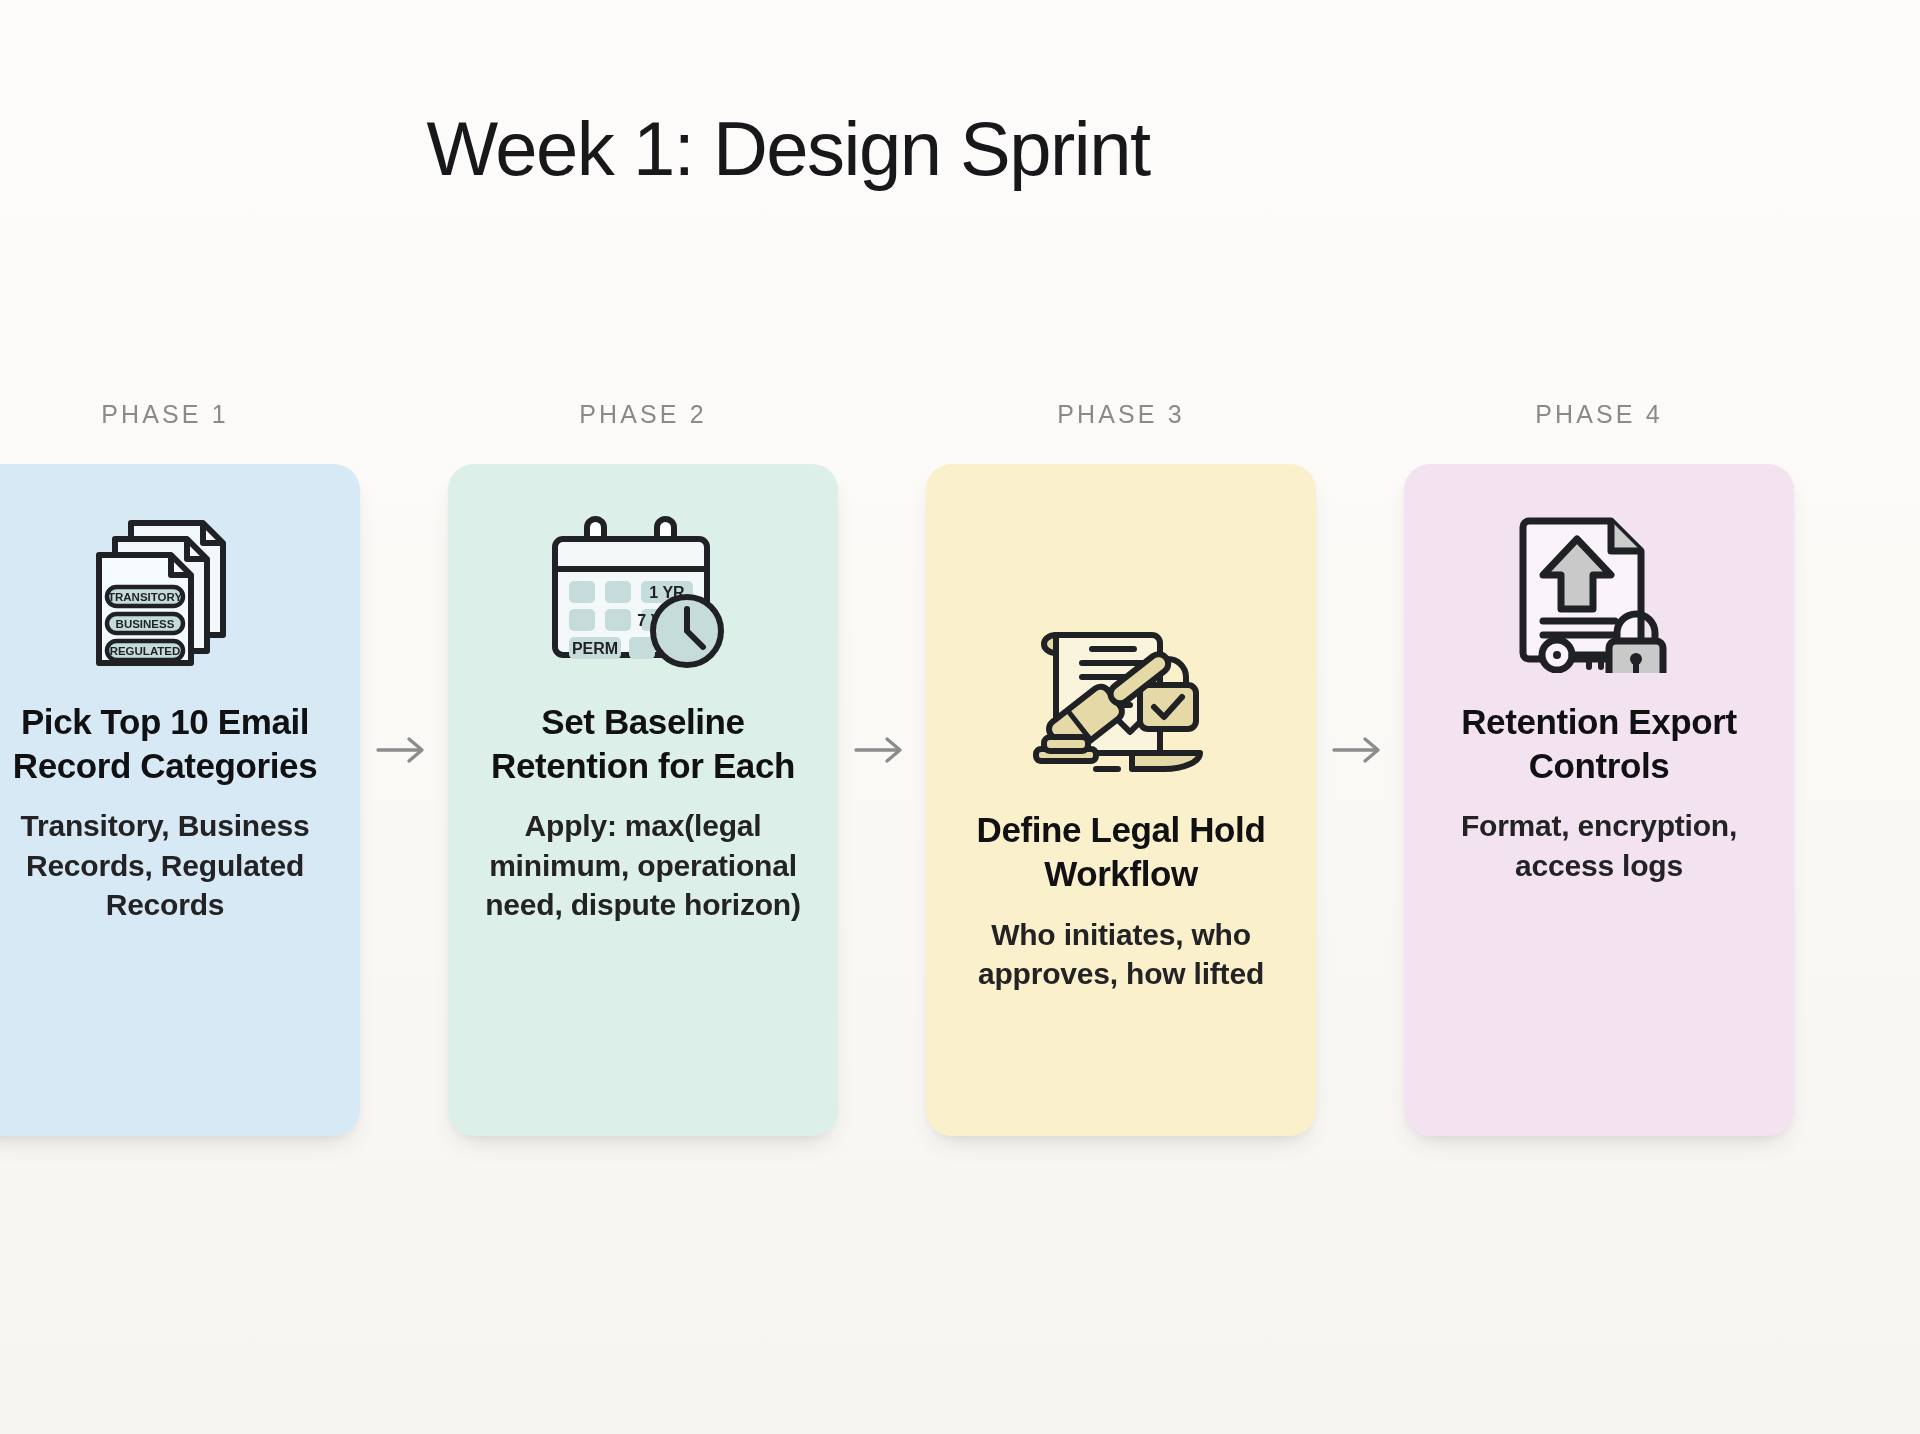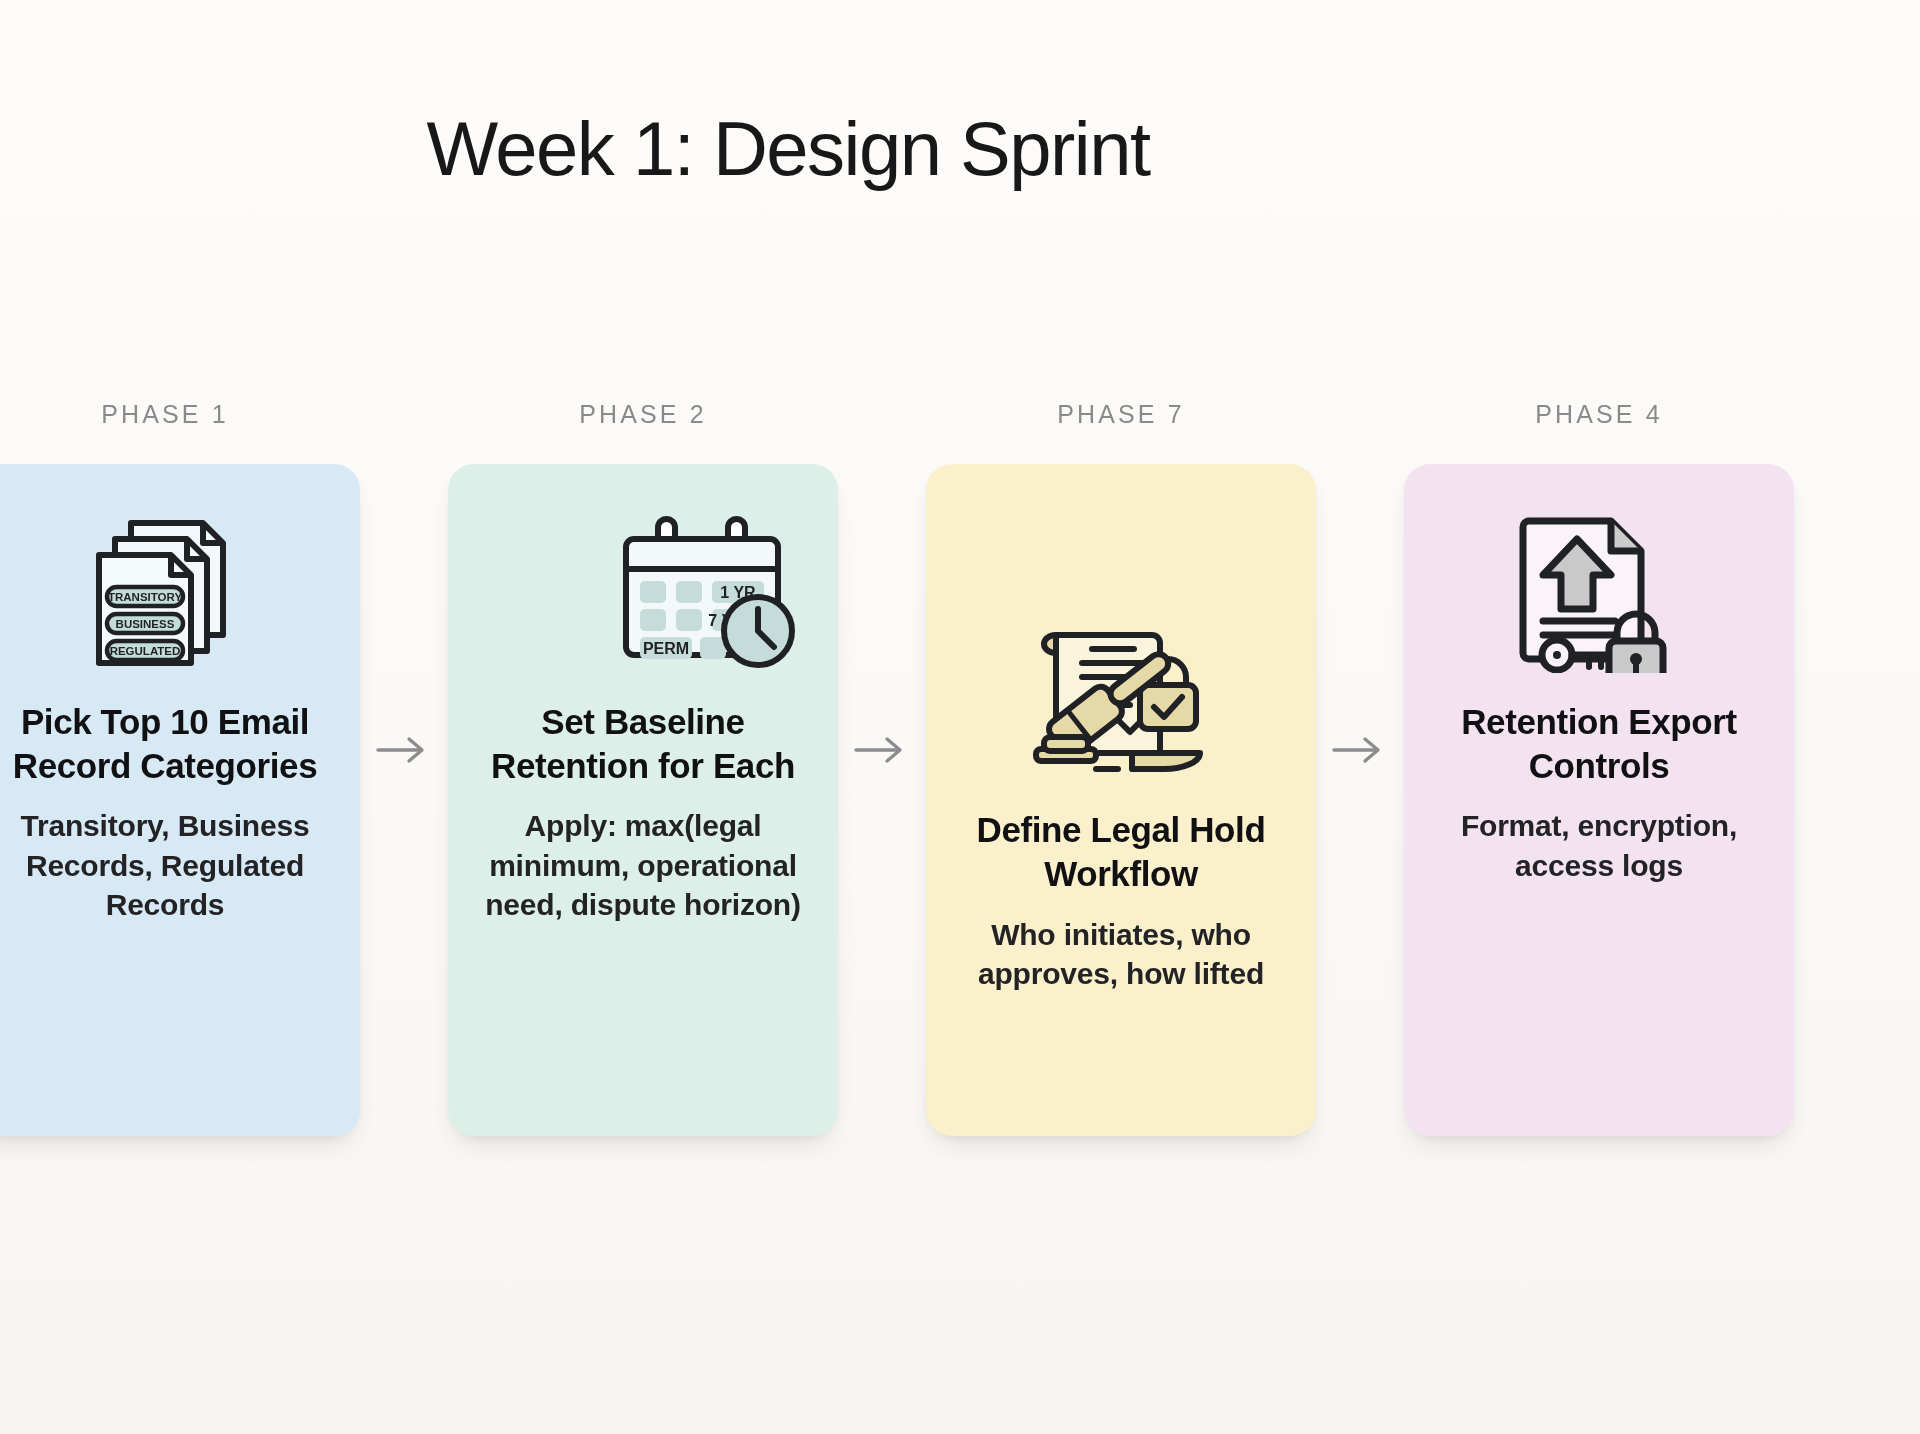--- a/index.html
+++ b/index.html
@@ -109,21 +109,21 @@
     display: flex;
     align-items: center;
     justify-content: center;
     height: 700px;
     flex: none;
   }
   .arrow svg { display: block; }
 
   
   .card.c1 { background: #d8e9f6; min-height: 672px; }
-  .card.c2 { background: #dcf0e9; min-height: 672px; align-items: flex-end; }
+  .card.c2 { background: #dcf0e9; min-height: 672px; }
   .card.c3 { background: #faf0cc; min-height: 672px; justify-content: center; }
   .card.c4 { background: #f3e3f1; min-height: 672px; }
 
   .card.c3, .card.c4 { min-height: 672px; }
 
   .flow-inner {
     display: flex;
     align-items: flex-start;
     justify-content: center;
   }
@@ -208,21 +208,21 @@
       </div>
 
       <div class="arrow">
         <svg width="56" height="30" viewBox="0 0 56 30">
           <path d="M2 15 H44" stroke="#8c8c8f" stroke-width="3.4" stroke-linecap="round"></path>
           <path d="M33 4 L46 15 L33 26" fill="none" stroke="#8c8c8f" stroke-width="3.4" stroke-linecap="round" stroke-linejoin="round"></path>
         </svg>
       </div>
 
       <div class="col">
-        <div class="phase-label">PHASE 7</div>
+        <div class="phase-label">PHASE 3</div>
         <div class="card c3">
           <div class="icon-wrap">
             <svg width="190" height="160" viewBox="0 0 190 160">
 
               <path d="M30 14 h96 a8 8 0 0 1 8 8 v110 h-104 z" fill="#faf4dd" stroke="#1f2124" stroke-width="6" stroke-linejoin="round"></path>
               <path d="M30 14 a12 9 0 0 0 -12 9 a12 9 0 0 0 12 9 v-18 z" fill="#e6d9a8" stroke="#1f2124" stroke-width="6" stroke-linejoin="round"></path>
 
               <path d="M66 28 H108" stroke="#1f2124" stroke-width="6" stroke-linecap="round"></path>
               <path d="M56 42 H116" stroke="#1f2124" stroke-width="6" stroke-linecap="round"></path>
               <path d="M56 56 H112" stroke="#1f2124" stroke-width="6" stroke-linecap="round"></path>

